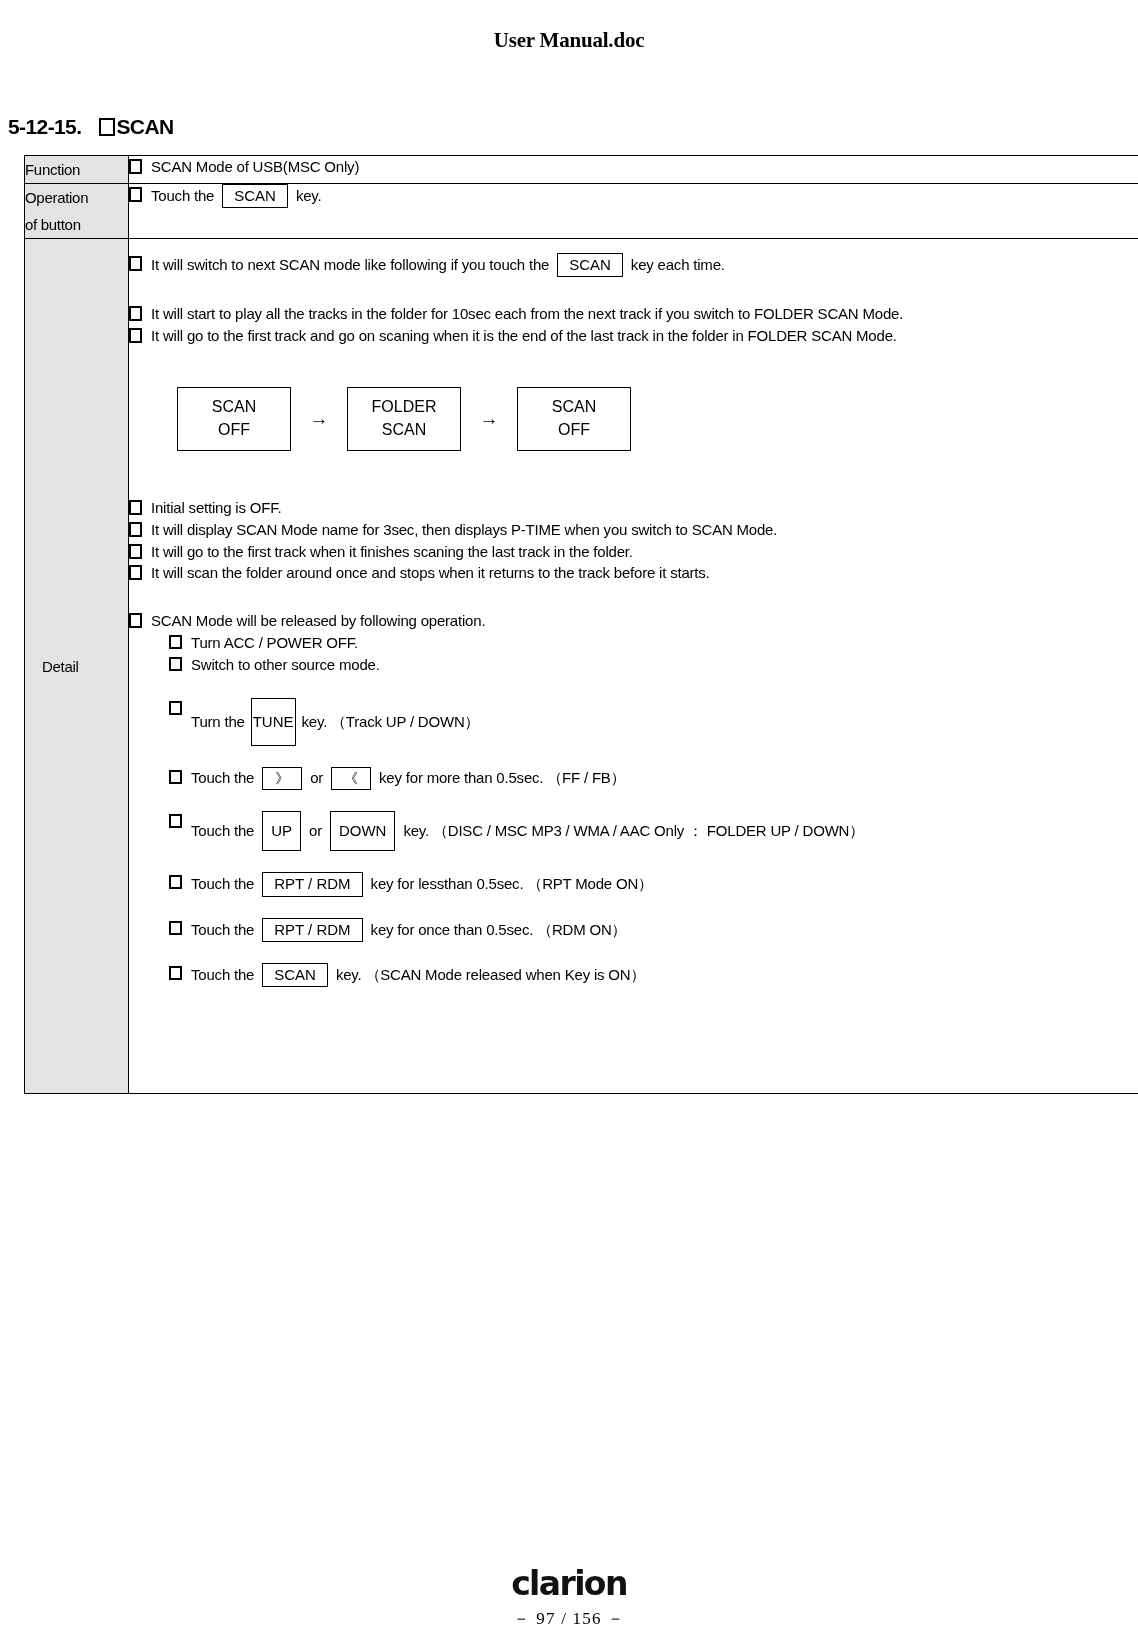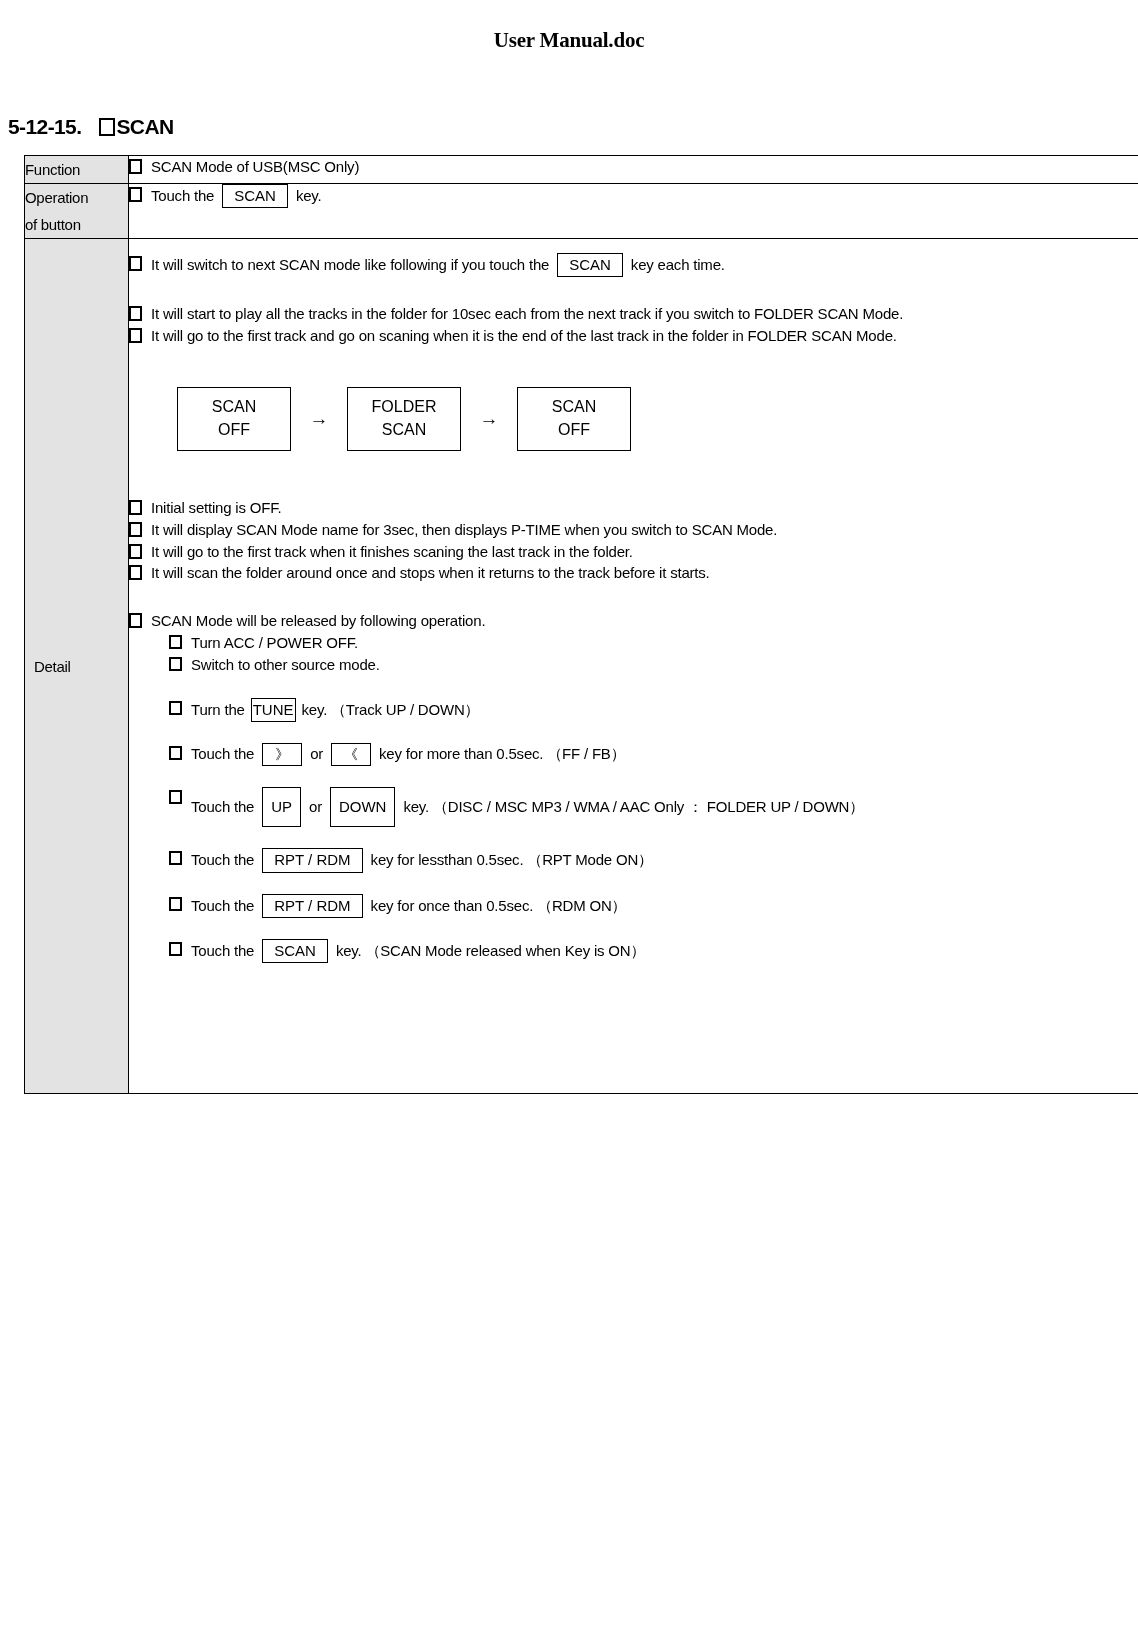--- a/index.html
+++ b/index.html
@@ -64,21 +64,21 @@
   td.label {
     width: 103px;
     background: #e3e3e3;
     font-size: 15px;
     padding: 5px 0 5px 7px;
     letter-spacing: -0.3px;
     line-height: 1.8;
   }
   td.label.detail-label {
     vertical-align: middle;
-    padding-left: 9px;
+    padding-left: 17px;
   }
   td.content {
     padding: 6px 6px 6px 12px;
     font-size: 15px;
     letter-spacing: -0.2px;
   }
 
   
   .row-item {
     display: flex;
@@ -97,21 +97,21 @@
     display: inline-block;
     border: 1px solid #000;
     padding: 1px 11px;
     margin: 0 4px;
     font-size: 15px;
     line-height: 1.35;
     background: #fff;
     letter-spacing: 0;
     vertical-align: baseline;
   }
-  .key.tight { padding: 1px 1px; margin: 0 2px; }
+  .key.tight { padding: 13px 1px; margin: 0 2px; }
   .key.wide { padding: 9px 8px; }
   .key.arrow { padding: 1px 12px; font-size: 14px; }
   .gap-md { height: 26px; }
   .gap-xl { height: 46px; }
 
   
   .flow {
     display: flex;
     align-items: center;
     margin: 40px 0 0 48px;
@@ -348,13 +348,15 @@
           </div>
 
         </div>
       </div>
     </td>
   </tr>
 </tbody>
   </table>
 
 <div class="footer">
+  <div class="logo">clarion</div>
+  <div class="page-num">－ 97 / 156 －</div>
 </div>
 
 </body></html>

